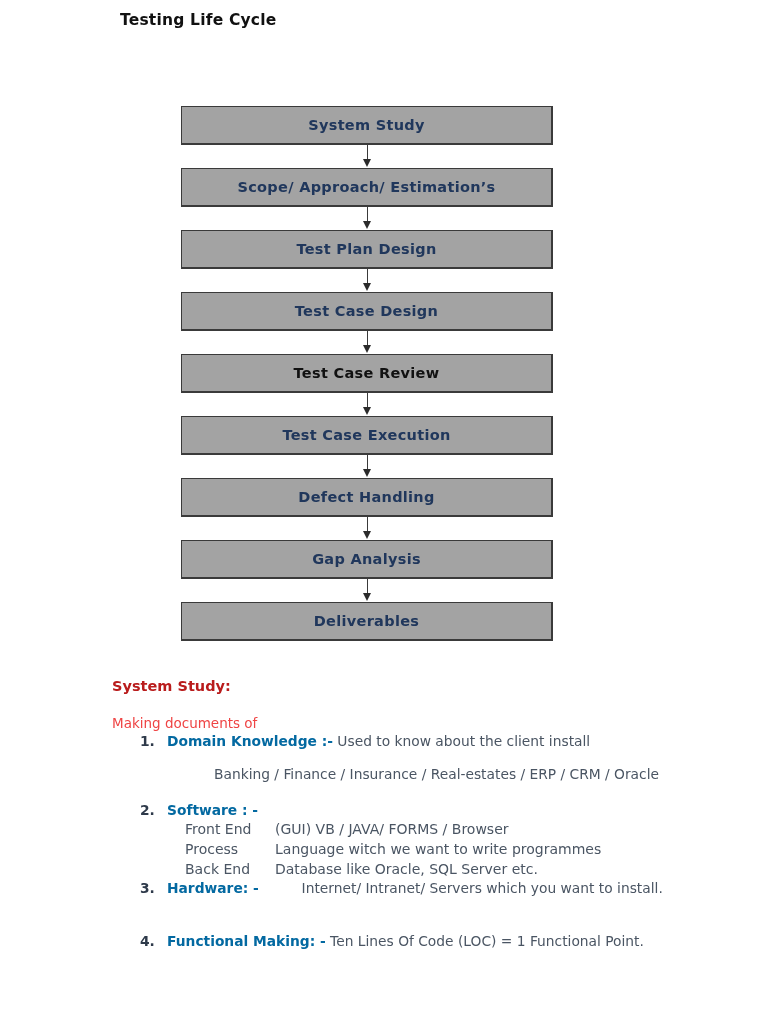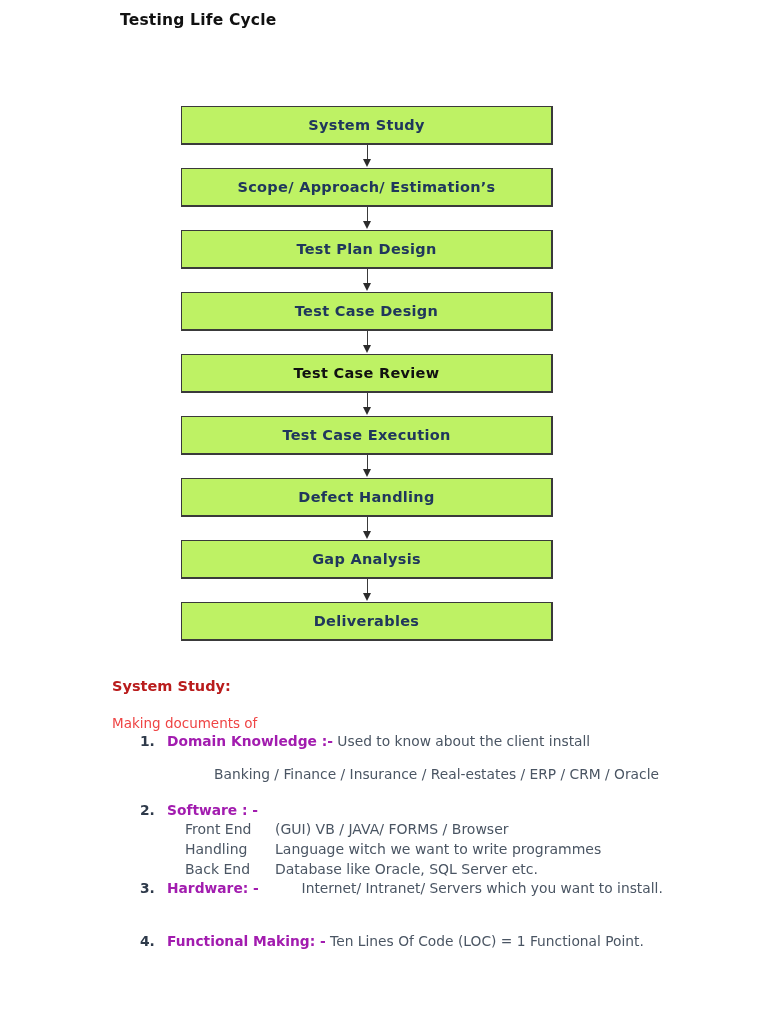--- a/index.html
+++ b/index.html
@@ -32,21 +32,21 @@
     position: absolute;
     left: 181px;
     top: 106px;
     width: 372px;
   }
   .flow-node {
     position: relative;
     width: 372px;
     height: 39px;
     box-sizing: border-box;
-    background: #bef264;
+    background: #a3a3a3;
     border: 1px solid #3a3a3a;
     border-right-width: 2px;
     border-bottom-width: 2px;
     display: flex;
     align-items: center;
     justify-content: center;
   }
   .flow-label {
     font-size: 14.5px;
     font-weight: bold;
@@ -118,21 +118,21 @@
   }
   .li-num {
     position: absolute;
     left: 0;
     top: 0;
     font-weight: bold;
     color: #2e3a4a;
   }
   .li-term {
     font-weight: bold;
-    color: #a21caf;
+    color: #0369a1;
   }
   .li-desc {
     color: #4a5563;
   }
 
   
   #item-domain { margin-bottom: 0; }
   #domain-list {
     font-size: 13.8px;
     color: #4a5563;
@@ -265,21 +265,21 @@
     <li id="item-software">
       <span class="li-num">2.</span>
       <span class="li-term">Software : -</span>
       <table id="software-table">
         <tbody>
           <tr>
             <td class="sw-key">Front End</td>
             <td class="sw-val">(GUI) VB / JAVA/ FORMS / Browser</td>
           </tr>
           <tr>
-            <td class="sw-key">Handling</td>
+            <td class="sw-key">Process</td>
             <td class="sw-val">Language witch we want to write programmes</td>
           </tr>
           <tr>
             <td class="sw-key">Back End</td>
             <td class="sw-val">Database like Oracle, SQL Server etc.</td>
           </tr>
         </tbody>
       </table>
     </li>
 

